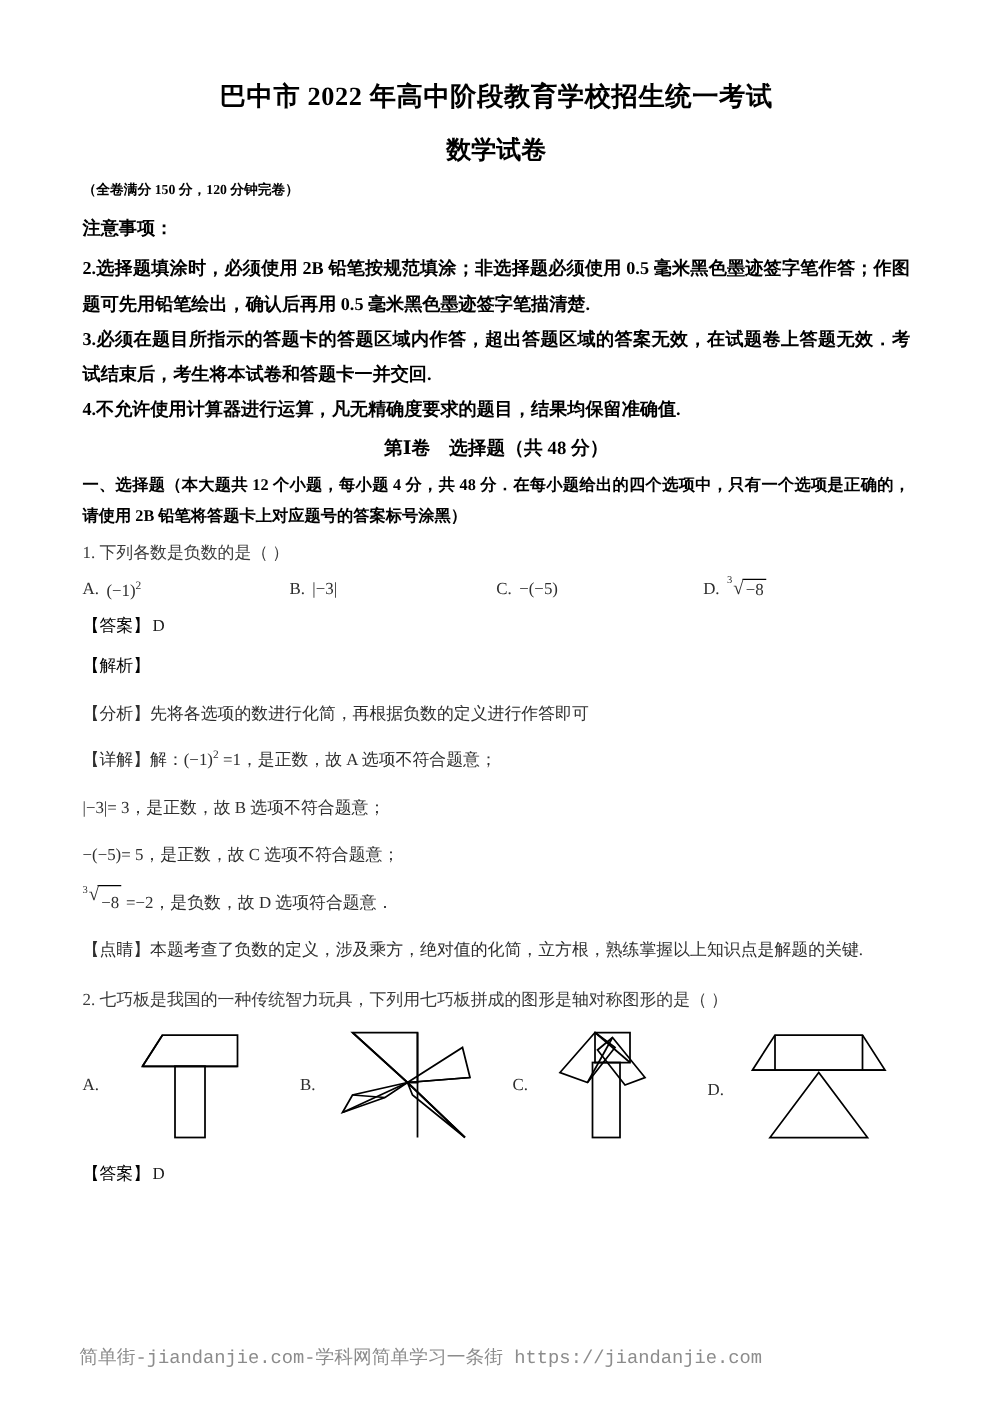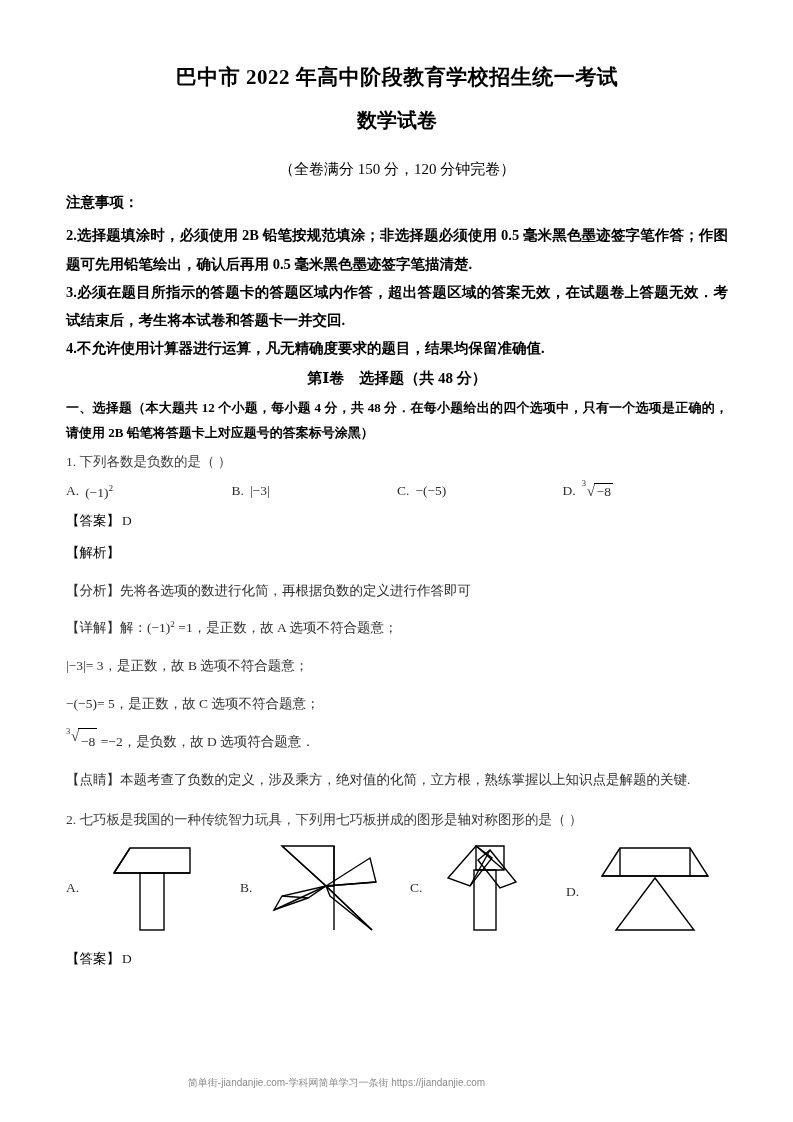--- a/index.html
+++ b/index.html
@@ -35,27 +35,27 @@
     font-size: 21px;
     font-weight: bold;
     letter-spacing: 0.5px;
     margin: 0 0 16px 0;
     line-height: 1.35;
   }
   .doc-subtitle {
     text-align: center;
     font-size: 20px;
     font-weight: bold;
-    margin: 0 0 26px 0;
+    margin: 0 0 10px 0;
     line-height: 1.35;
   }
   .doc-scoreline {
-    text-align: center;
-    font-size: 15px;
-    font-weight: normal;
+    text-align: left;
+    font-size: 11px;
+    font-weight: bold;
     margin: 0 0 14px 0;
   }
 
   
   .notice-title {
     font-size: 14.5px;
     font-weight: bold;
     margin: 0 0 9px 0;
   }
   .notice-item {
@@ -168,23 +168,23 @@
     color: #2e2e2e;
   }
 
   
   .footer {
     position: absolute;
     left: 0;
     top: 1068px;
     width: 673px;
     text-align: center;
-    font-size: 10px;
+    font-size: 15px;
     color: #8c8c8c;
-    font-family: Liberation Sans, sans-serif;
+    font-family: Liberation Mono, monospace;
   }
 </style>
 </head>
 <body>
 
 <div class="page">
   <div class="content">
 
     <div class="doc-title">巴中市 2022 年高中阶段教育学校招生统一考试</div>
     <div class="doc-subtitle">数学试卷</div>

